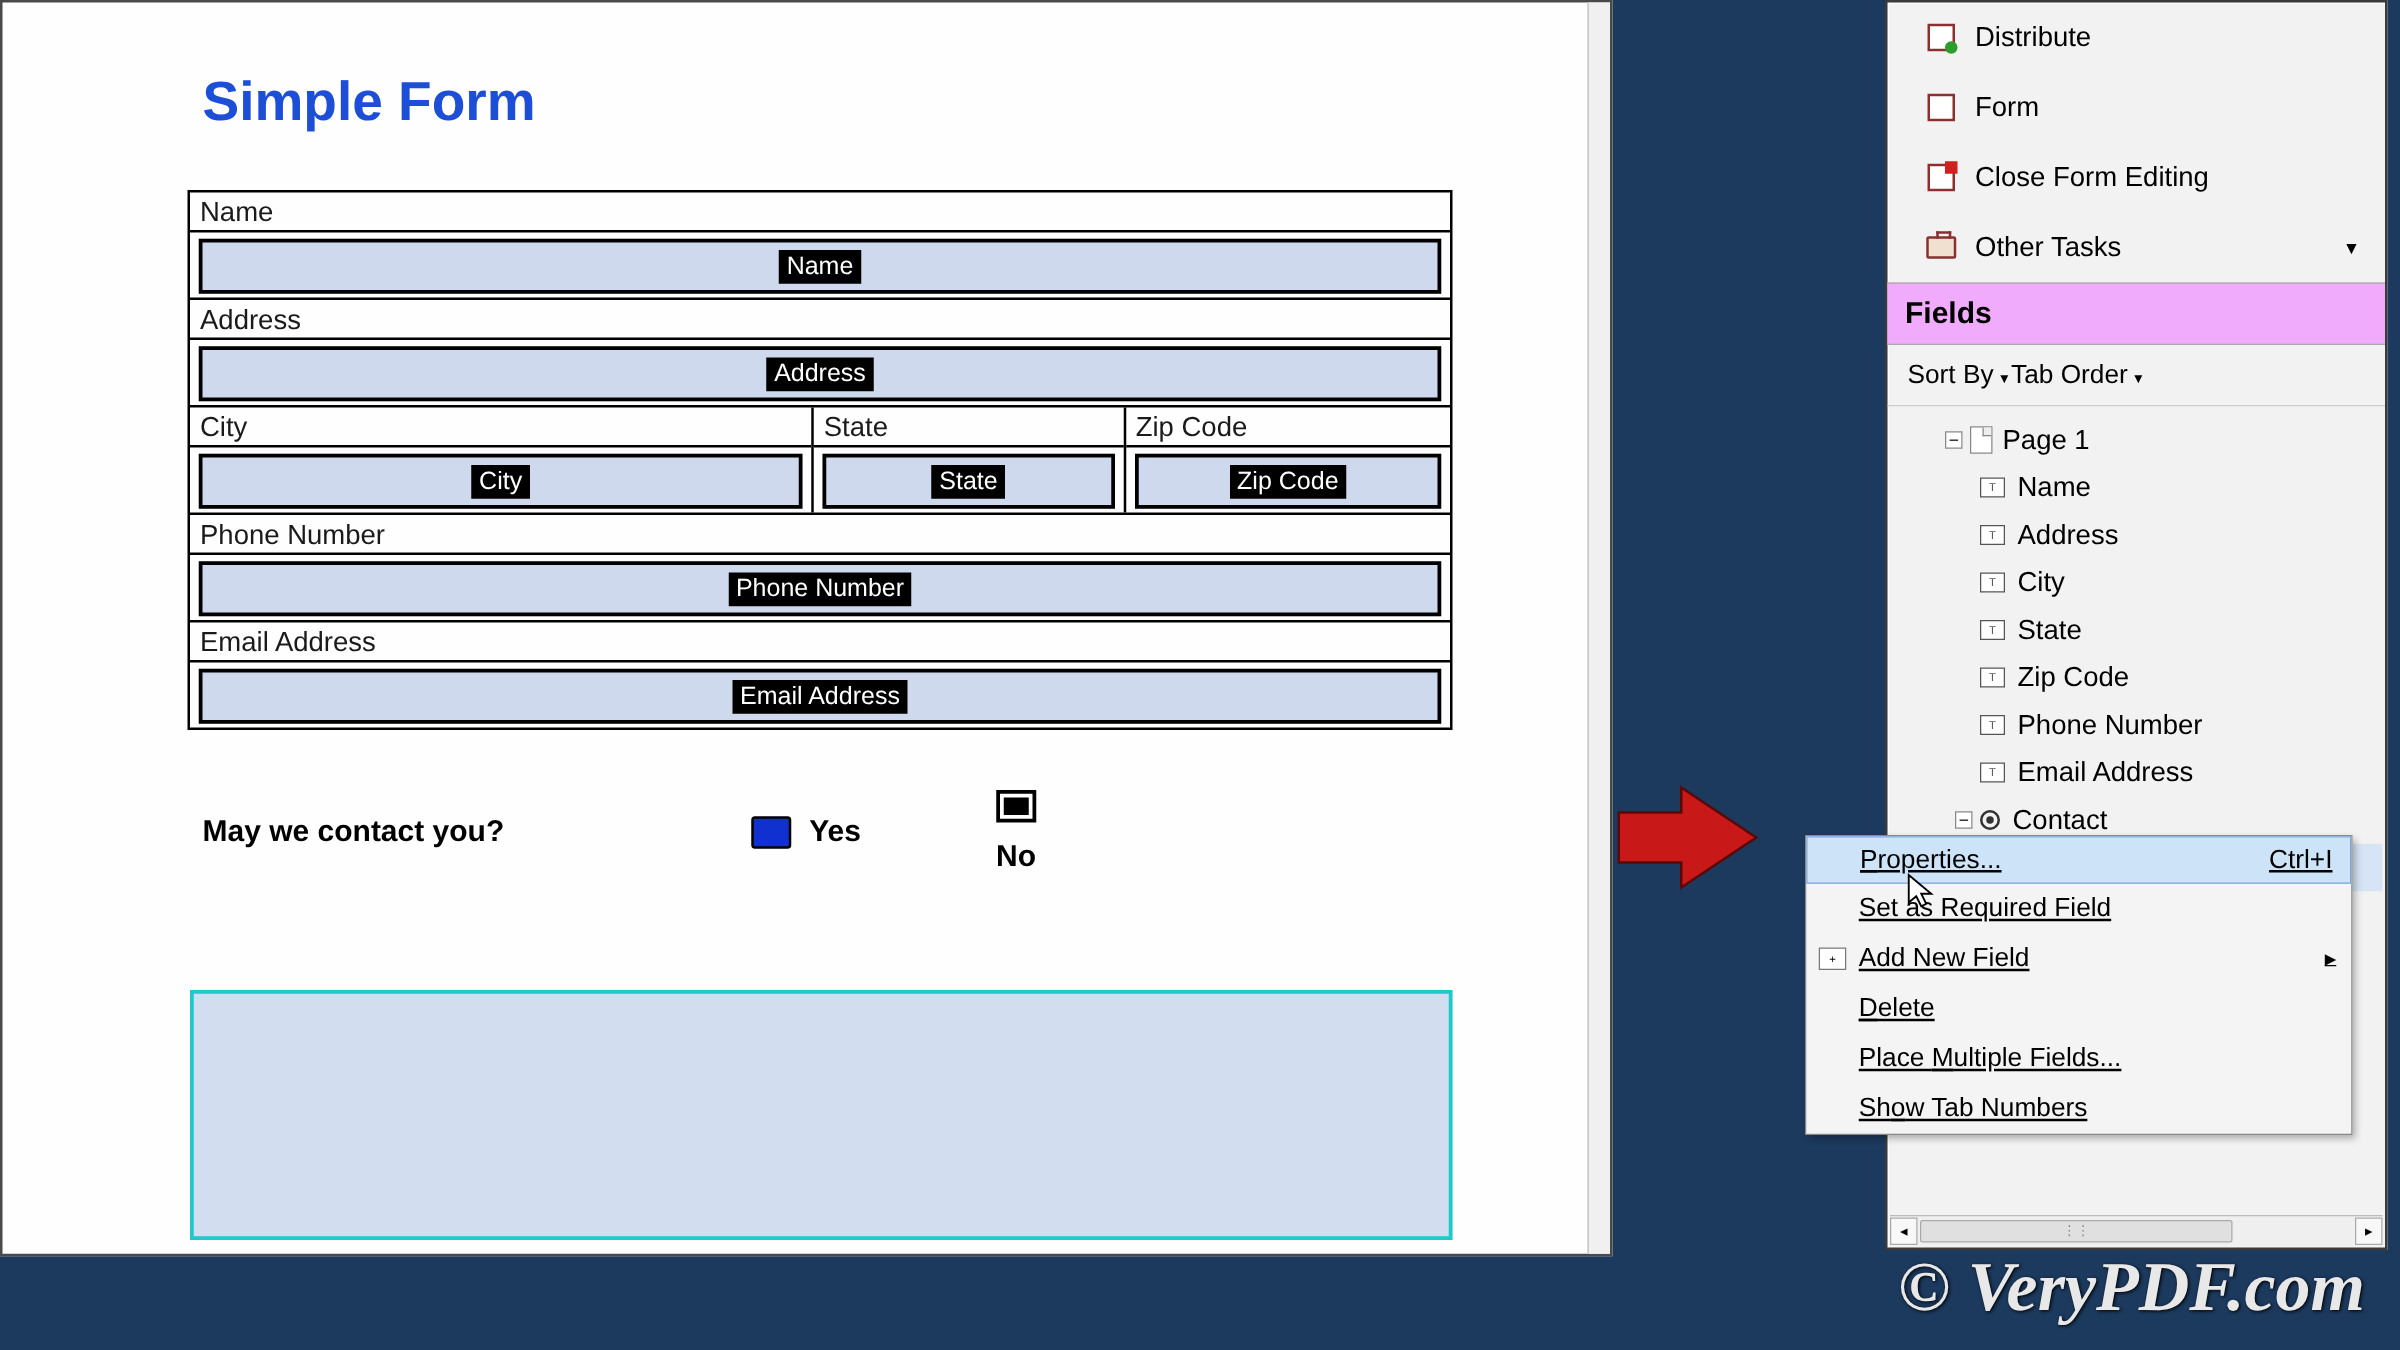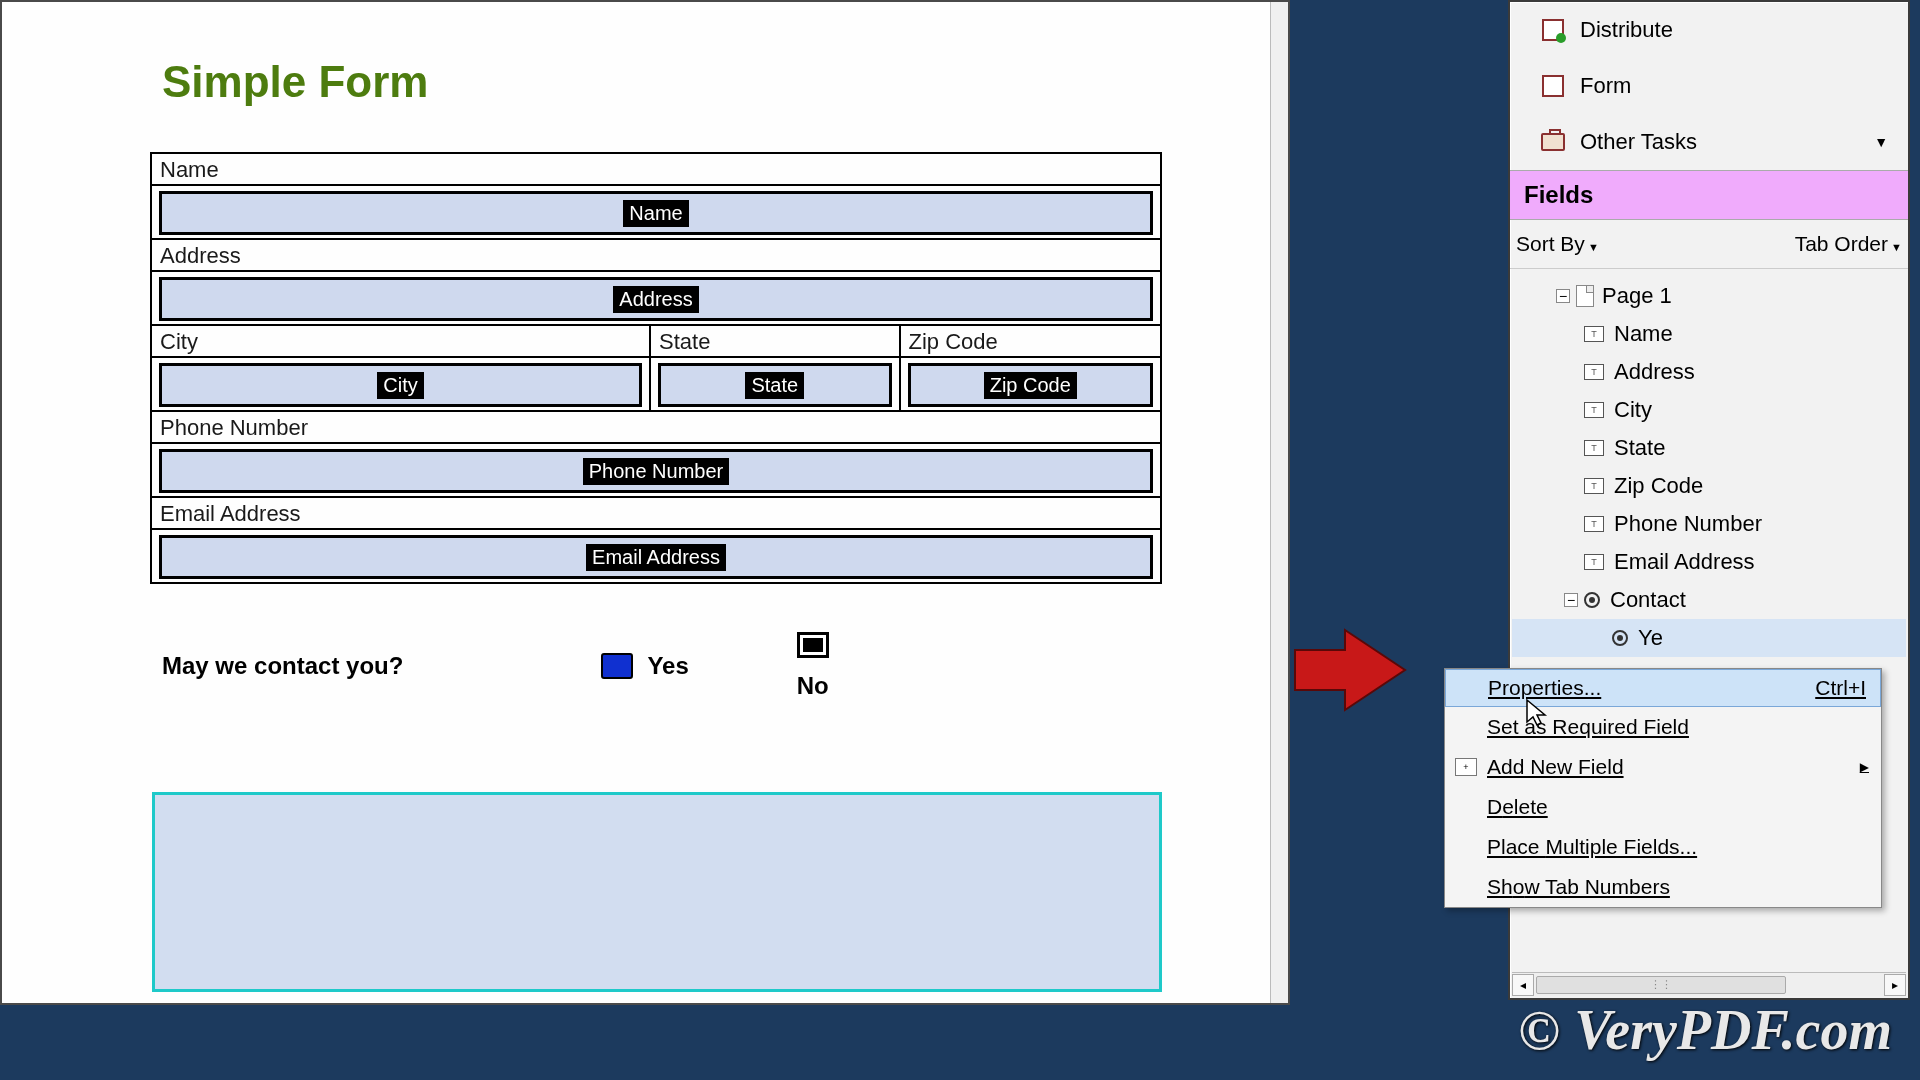--- a/index.html
+++ b/index.html
@@ -1,20 +1,20 @@
 <!DOCTYPE html>
 <html><head>
 <meta charset="utf-8">
 <style>
   * { box-sizing: border-box; margin: 0; padding: 0; }
   body { background: #1c3a5e; font-family: "Segoe UI", Arial, sans-serif; overflow: hidden; width: 1920px; height: 1080px; position: relative; }
   
   .main-area { position: absolute; left: 0; top: 0; width: 1290px; height: 1005px; background: #fefefe; border: 2px solid #4a4a4a; }
   
-  .form-title { font-size: 44px; font-weight: 600; color: #4d7c0f; margin: 55px 0 30px 160px; }
+  .form-title { font-size: 44px; font-weight: 600; color: #1d4ed8; margin: 55px 0 30px 160px; }
   
   .form-table { position: absolute; left: 148px; top: 150px; width: 1012px; border: 2px solid #000; }
   .form-row { border-bottom: 2px solid #000; }
   .form-row-label { padding: 3px 8px; font-size: 22px; color: #1a1a1a; border-bottom: 2px solid #000; height: 32px; }
   .form-row-field { padding: 5px; height: 52px; position: relative; }
   .field-box { background: #cfd9ee; border: 3px solid #000; height: 44px; width: calc(100% - 4px); display: flex; align-items: center; justify-content: center; margin: 0 2px; }
   .field-tag { background: #000; color: #fff; padding: 2px 6px; font-size: 20px; }
   
   .triple-row { display: flex; }
   .triple-col { border-right: 2px solid #000; }
@@ -39,21 +39,21 @@
   .task-item { display: flex; align-items: center; height: 56px; padding-left: 30px; gap: 14px; font-size: 22px; }
   .task-icon { width: 26px; height: 26px; display: flex; align-items: center; justify-content: center; }
   .icon-box { width: 22px; height: 22px; border: 2px solid #8a3030; background: #fff; position: relative; }
   .icon-box.green::before { content:''; position:absolute; right:-4px; bottom:-4px; width:10px; height:10px; background:#2a9d2a; border-radius:50%; }
   .icon-box.red::before { content:''; position:absolute; right:-4px; top:-4px; width:10px; height:10px; background:#d02020; }
   .icon-briefcase { width: 24px; height: 18px; border: 2px solid #8a3030; background: #f0e0d0; border-radius: 2px; position: relative; }
   .icon-briefcase::before { content:''; position:absolute; top:-6px; left:6px; width:8px; height:4px; border:2px solid #8a3030; border-bottom:none; }
   .task-chevron { margin-left: auto; margin-right: 20px; font-size: 14px; }
   
   .fields-header { background: #f0abfc; border-top: 1px solid #aaa; border-bottom: 1px solid #aaa; padding: 10px 14px; font-size: 24px; font-weight: 600; position: relative; }
-  .sort-bar { display: flex; justify-content: space-between; padding: 12px 6px; font-size: 21px; border-bottom: 1px solid #ccc; }
+  .sort-bar { display: flex; justify-content: flex-start; padding: 12px 16px; font-size: 21px; border-bottom: 1px solid #ccc; }
   .sort-bar span::after { content: ' ▼'; font-size: 11px; }
   
   .tree { padding: 8px 2px; font-size: 22px; }
   .tree-row { display: flex; align-items: center; height: 38px; white-space: nowrap; }
   .tree-toggle { width: 14px; height: 14px; border: 1px solid #888; background: #fff; display: flex; align-items: center; justify-content: center; font-size: 14px; line-height: 1; margin-right: 6px; }
   .page-icon { width: 18px; height: 22px; background: #fff; border: 1px solid #888; margin-right: 8px; position: relative; }
   .page-icon::after { content:''; position:absolute; top:0; right:0; width:6px; height:6px; background:#eee; border-left:1px solid #888; border-bottom:1px solid #888; }
   .field-icon { width: 20px; height: 16px; border: 1px solid #555; background: #fff; margin-right: 10px; font-size: 9px; display:flex; align-items:center; justify-content:center; color:#555; }
   .radio-icon { width: 16px; height: 16px; border: 2px solid #333; border-radius: 50%; margin-right: 10px; display:flex; align-items:center; justify-content:center; }
   .radio-icon::after { content:''; width:6px; height:6px; background:#333; border-radius:50%; }
@@ -176,20 +176,26 @@
     <span>Distribute</span>
   </div>
   <div class="task-item">
     <div class="task-icon">
         <div class="icon-box"></div>
       </div>
     <span>Form</span>
   </div>
   <div class="task-item">
     <div class="task-icon">
+        <div class="icon-box red"></div>
+      </div>
+    <span>Close Form Editing</span>
+  </div>
+  <div class="task-item">
+    <div class="task-icon">
         <div class="icon-briefcase"></div>
       </div>
     <span>Other Tasks</span>
     <span class="task-chevron">▼</span>
   </div>
 
   <div class="fields-header">
     <span>Fields</span>
   </div>
   <div class="sort-bar">

